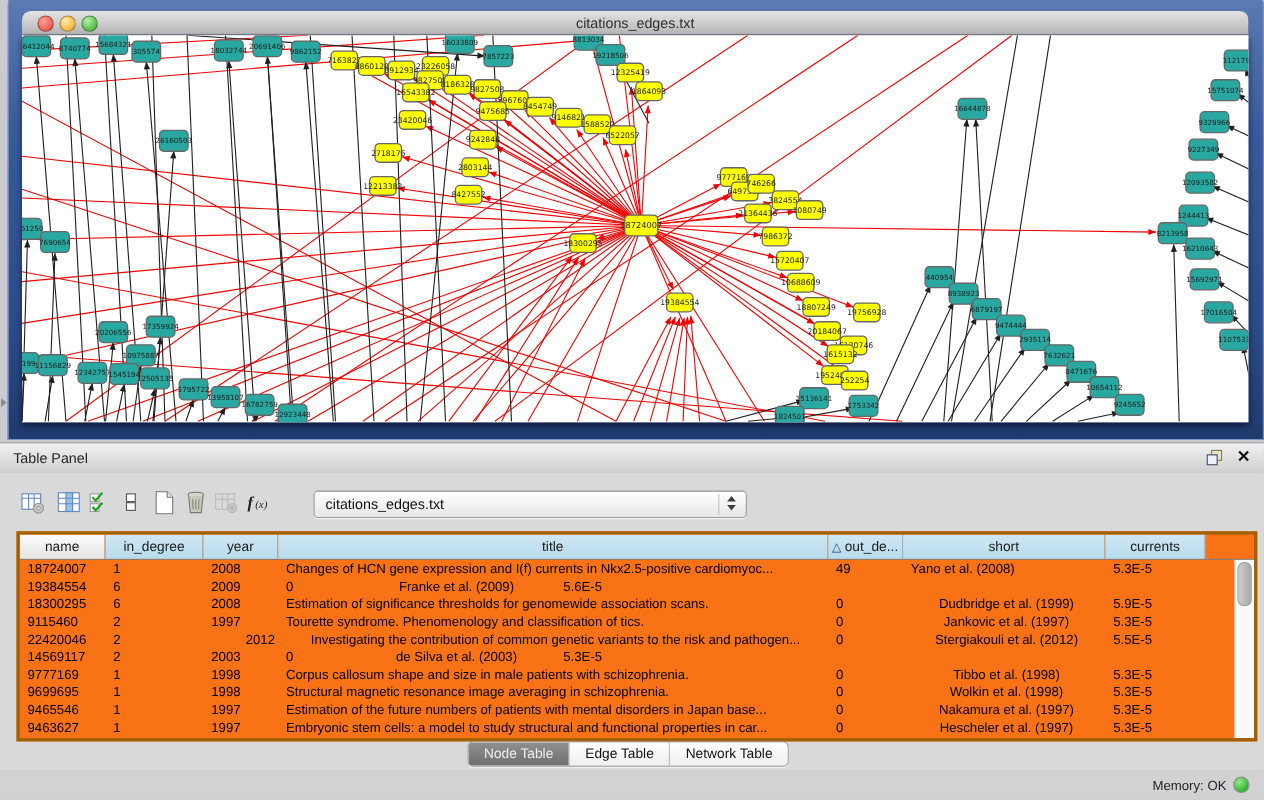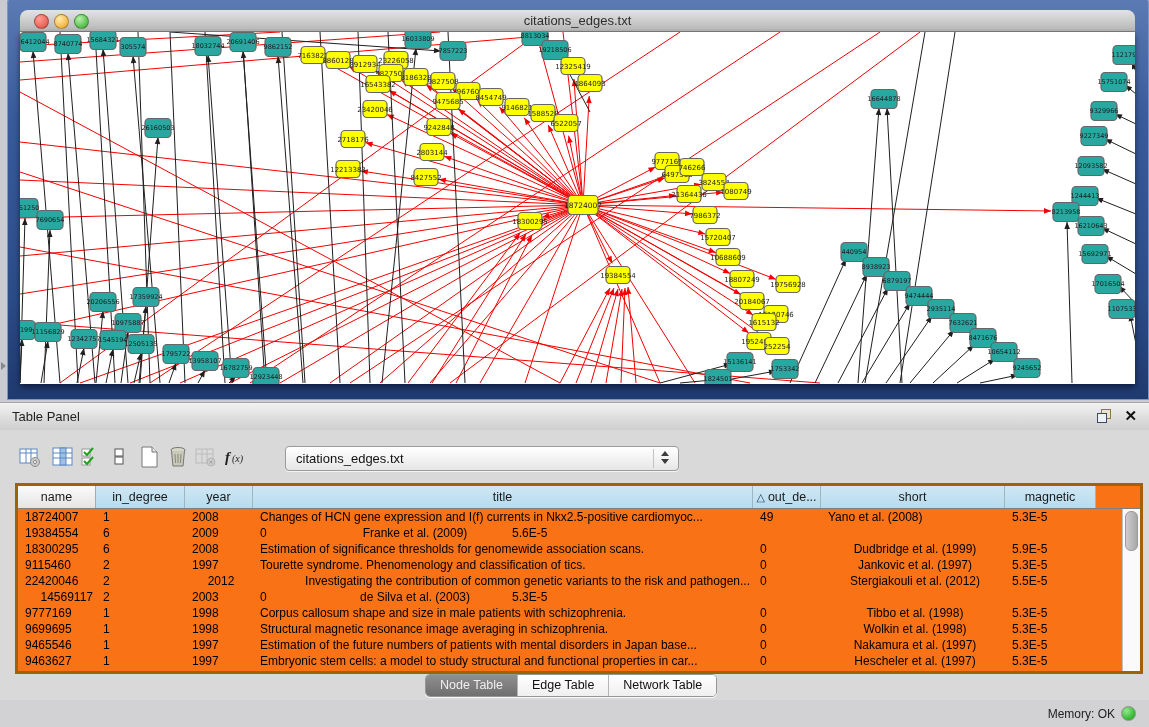--- a/index.html
+++ b/index.html
@@ -786,21 +786,21 @@
   </div>
 
   <div id="tbl">
     <div id="thead">
         <div class="th first" style="width: 78px;">name</div>
         <div class="th" style="width: 89px;">in_degree</div>
         <div class="th" style="width: 68px;">year</div>
         <div class="th" style="width: 500px;">title</div>
         <div class="th" style="width: 68px;"><span class="sort">△</span>out_de...</div>
         <div class="th" style="width: 184px;">short</div>
-        <div class="th" style="width: 91px;">magnetic</div>
+        <div class="th" style="width: 91px;">currents</div>
       </div>
     <div id="tbody">
         <div class="tr">
           <div class="td" style="width: 78px; text-align: left;">18724007</div>
           <div class="td" style="width: 89px; text-align: left;">1</div>
           <div class="td" style="width: 68px; text-align: left;">2008</div>
           <div class="td" style="width: 500px; text-align: left;">Changes of HCN gene expression and I(f) currents in Nkx2.5-positive cardiomyoc...</div>
           <div class="td" style="width: 68px; text-align: left;">49</div>
           <div class="td" style="width: 184px; ">Yano et al. (2008)</div>
           <div class="td" style="width: 91px; text-align: left;">5.3E-5</div>
@@ -827,28 +827,28 @@
           <div class="td" style="width: 89px; text-align: left;">2</div>
           <div class="td" style="width: 68px; text-align: left;">1997</div>
           <div class="td" style="width: 500px; text-align: left;">Tourette syndrome. Phenomenology and classification of tics.</div>
           <div class="td" style="width: 68px; text-align: left;">0</div>
           <div class="td" style="width: 184px; text-align: center;">Jankovic et al. (1997)</div>
           <div class="td" style="width: 91px; text-align: left;">5.3E-5</div>
         </div>
         <div class="tr">
           <div class="td" style="width: 78px; text-align: left;">22420046</div>
           <div class="td" style="width: 89px; text-align: left;">2</div>
-          <div class="td" style="width: 68px; text-align: center;">2012</div>
-          <div class="td" style="width: 500px; text-align: right;">Investigating the contribution of common genetic variants to the risk and pathogen...</div>
+          <div class="td" style="width: 68px; text-align: right;">2012</div>
+          <div class="td" style="width: 500px; text-align: center;">Investigating the contribution of common genetic variants to the risk and pathogen...</div>
           <div class="td" style="width: 68px; text-align: left;">0</div>
           <div class="td" style="width: 184px; text-align: center;">Stergiakouli et al. (2012)</div>
           <div class="td" style="width: 91px; text-align: left;">5.5E-5</div>
         </div>
         <div class="tr">
-          <div class="td" style="width: 78px; text-align: right;">14569117</div>
+          <div class="td" style="width: 78px; text-align: left;">14569117</div>
           <div class="td" style="width: 89px; text-align: left;">2</div>
           <div class="td" style="width: 68px; text-align: left;">2003</div>
           <div class="td" style="width: 68px; text-align: left;">0</div>
           <div class="td" style="width: 184px; text-align: center;">de Silva et al. (2003)</div>
           <div class="td" style="width: 91px; text-align: left;">5.3E-5</div>
         </div>
         <div class="tr">
           <div class="td" style="width: 78px; text-align: left;">9777169</div>
           <div class="td" style="width: 89px; text-align: left;">1</div>
           <div class="td" style="width: 68px; text-align: left;">1998</div>

